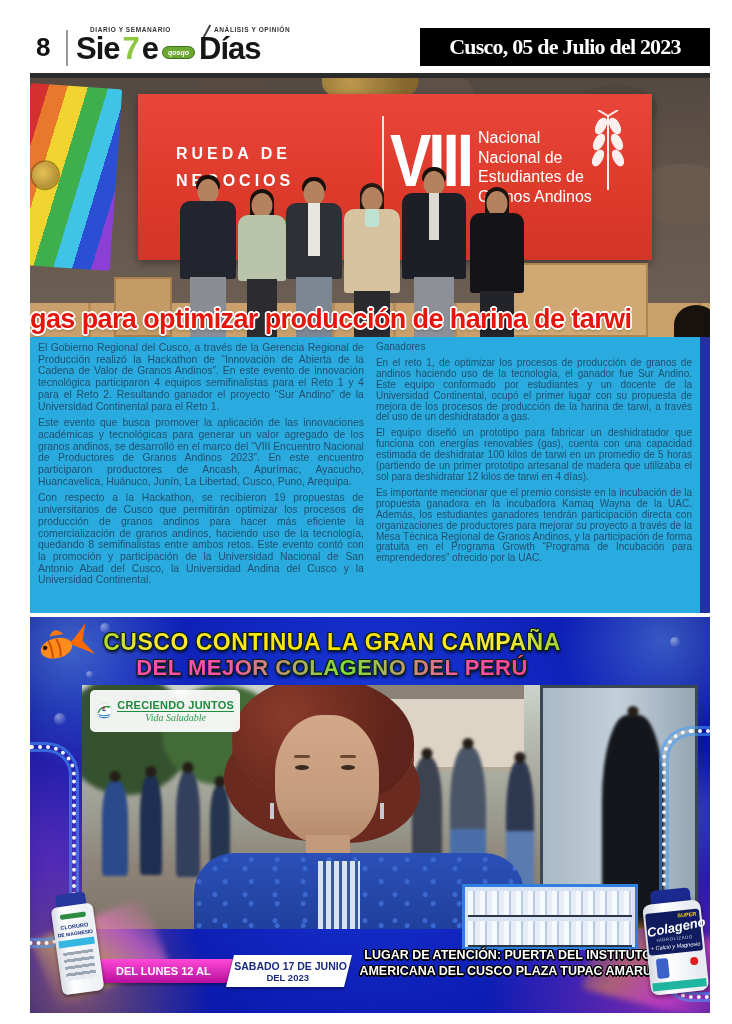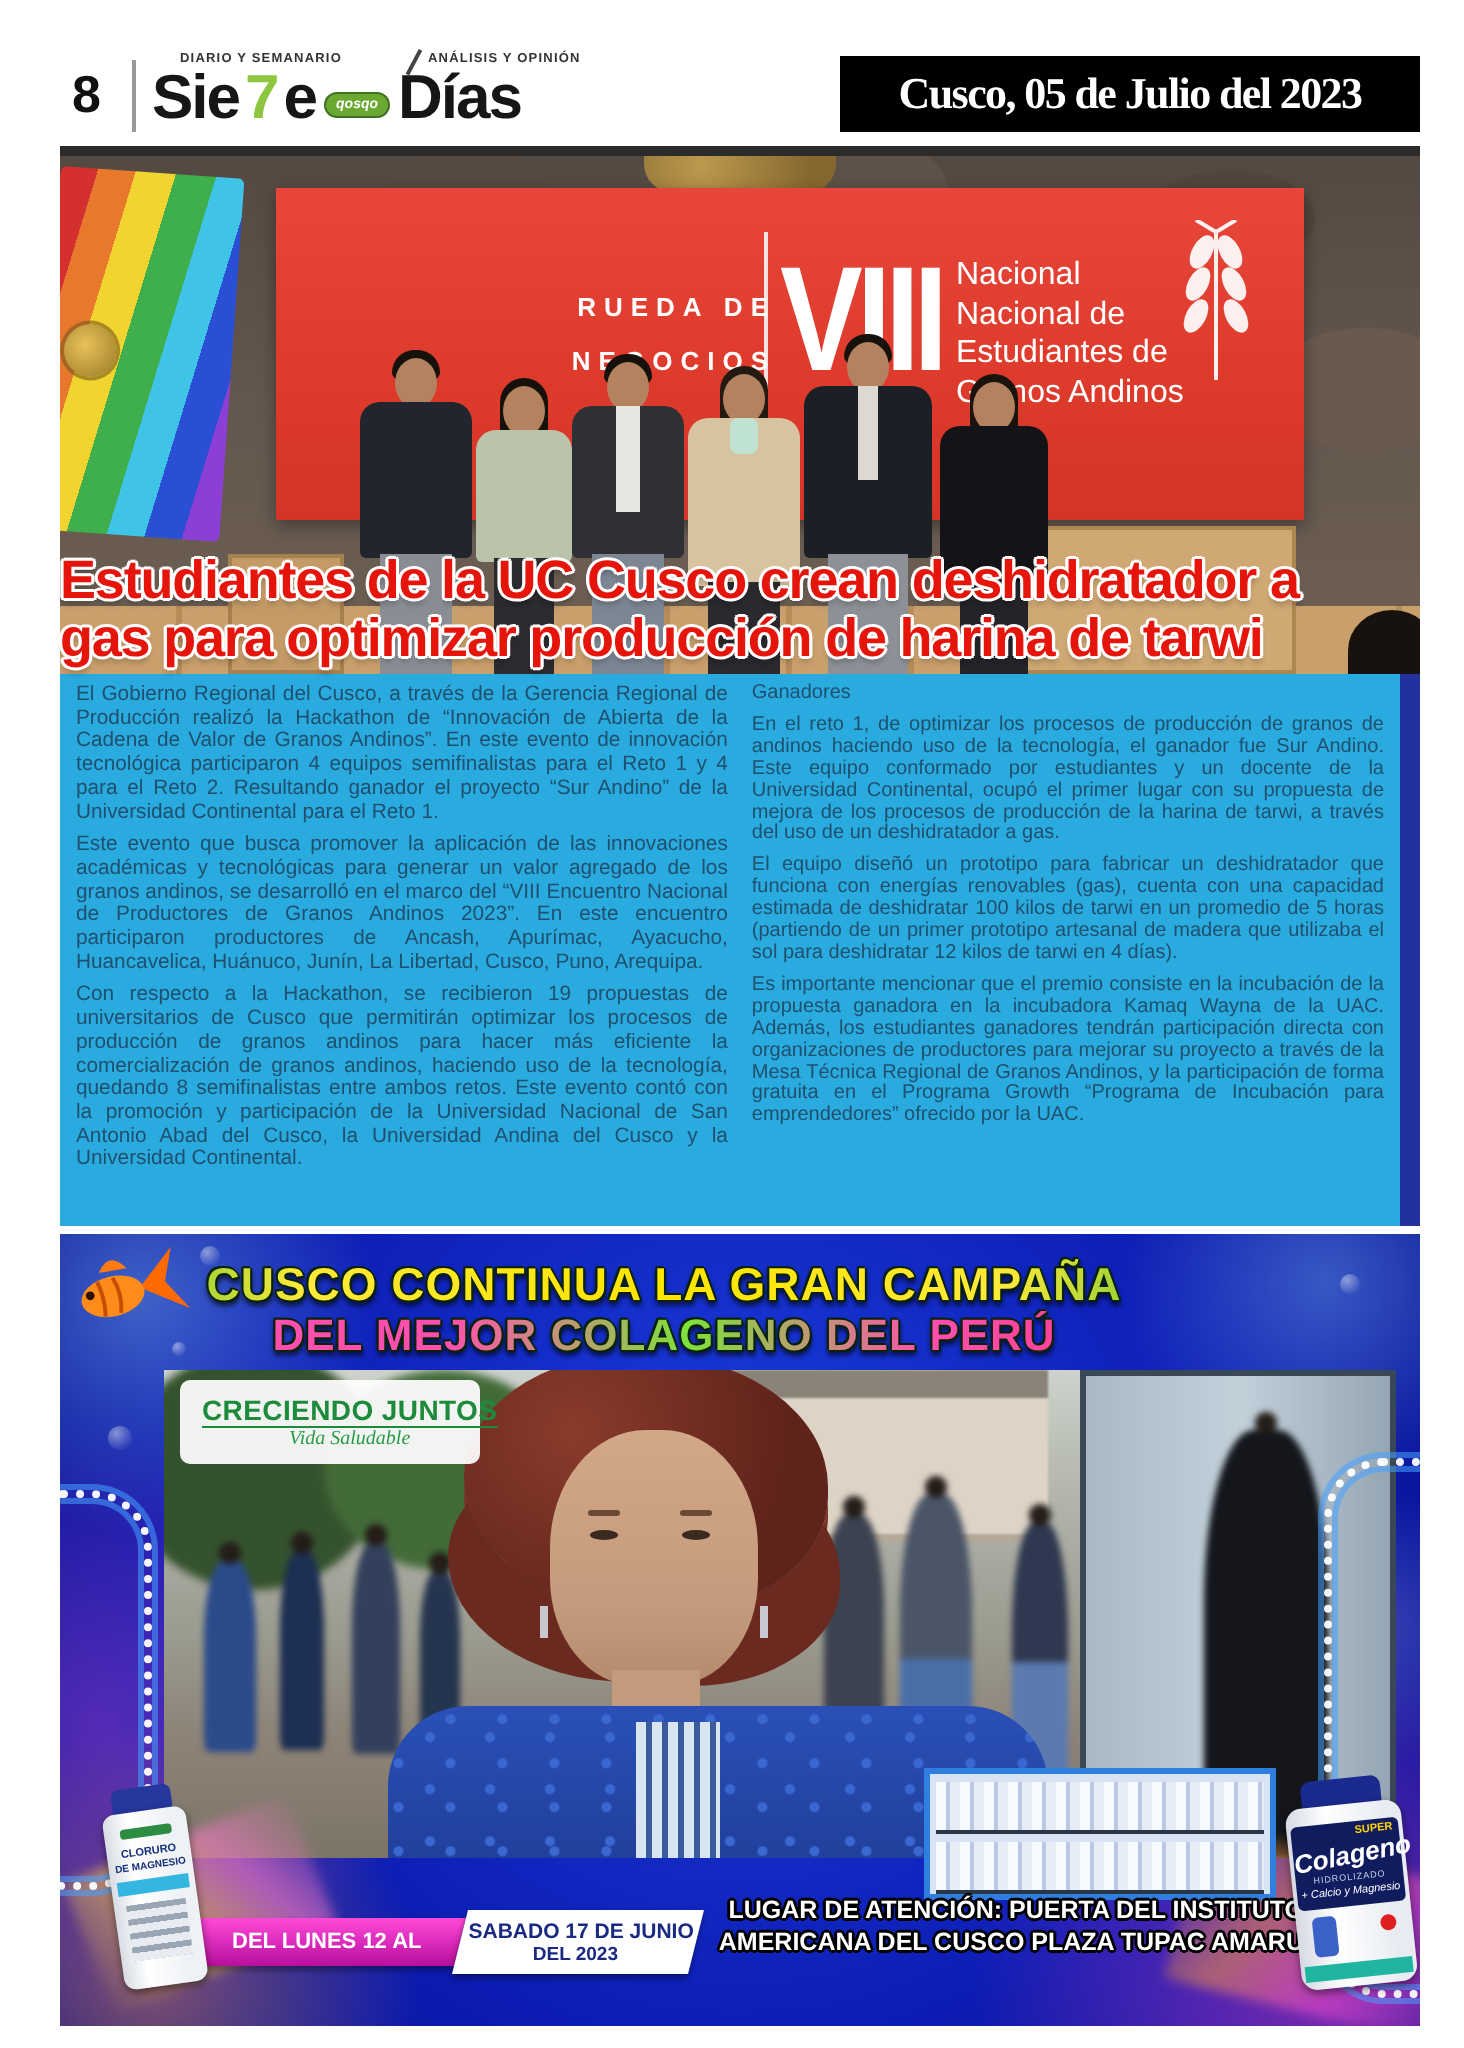--- a/index.html
+++ b/index.html
@@ -30,21 +30,21 @@
       radial-gradient(ellipse 80px 44px at 58% 6%,#5e5147 0 60%,transparent 62%),
       radial-gradient(ellipse 70px 40px at 86% 12%,#51463d 0 60%,transparent 62%),
       radial-gradient(ellipse 80px 50px at 96% 45%,#6a5a4e 0 60%,transparent 62%),
       radial-gradient(ellipse 90px 50px at 4% 55%,#5a4d43 0 60%,transparent 62%),
       linear-gradient(180deg,#544941 0%,#63564c 45%,#6e6054 100%);}
   .gold-relief{left:292px;top:-4px;width:96px;height:22px;border-radius:0 0 14px 14px;background:radial-gradient(circle at 30% 40%,#c8a24e,#8a6a2c 80%);opacity:.9;}
   .flag{left:-6px;top:8px;width:92px;height:182px;transform:rotate(4deg);border-radius:3px;
     background:linear-gradient(103deg,#d43030 0 14%,#e8792c 14% 28%,#f2d430 28% 43%,#3fae4c 43% 58%,#3fc4e8 58% 72%,#2b4fd4 72% 86%,#8c3fd4 86% 100%);}
   .flag-emblem{left:8px;top:78px;width:26px;height:26px;border-radius:50%;background:radial-gradient(circle at 40% 40%,#e8c258,#9a7a28);box-shadow:0 0 0 2px rgba(120,90,30,.6);}
   .banner{left:108px;top:16px;width:514px;height:166px;background:linear-gradient(180deg,#e8463a,#dd3a2b 60%,#d23527);box-shadow:0 3px 8px rgba(0,0,0,.35);}
-  .b-left{left:38px;top:46px;width:212px;text-align:right;color:#fff;font-weight:700;font-size:13px;letter-spacing:4px;line-height:27px;}
+  .b-left{left:38px;top:46px;width:212px;text-align:left;color:#fff;font-weight:700;font-size:16px;letter-spacing:4px;line-height:27px;}
   .b-div{left:244px;top:22px;width:2px;height:122px;background:rgba(255,255,255,.85);}
   .b-num{left:252px;top:24px;font-size:62px;font-weight:700;color:#fff;letter-spacing:-3px;transform:scaleY(1.2);transform-origin:top;}
   .b-right{left:340px;top:34px;width:150px;color:#fff;font-size:16px;line-height:19.5px;font-weight:400;}
   .wheat{left:446px;top:16px;}
   .stage{left:0;bottom:0;width:680px;height:34px;background:repeating-linear-gradient(90deg,#c9a06c 0 58px,#b68c58 58px 61px);}
   .crate-l{left:84px;bottom:0;width:58px;height:60px;background:#c49b66;box-shadow:inset 0 0 0 2px #a87f4e;}
   .board-r{left:472px;bottom:0;width:146px;height:74px;background:#cfa873;box-shadow:inset 0 0 0 2px #ad8650;}
   .head-br{left:644px;bottom:-8px;width:44px;height:40px;border-radius:50% 50% 0 0;background:#17120e;}
   
   .person{bottom:0;z-index:3;}
@@ -110,21 +110,21 @@
   .w-eye{width:14px;height:5px;border-radius:50%;background:#3a2a20;}
   .w-brow{width:16px;height:3px;border-radius:2px;background:#6b4a34;}
   .w-mouth{left:232px;top:158px;width:30px;height:5px;border-radius:0 0 8px 8px;background:#8a5a48;}
   .w-neck{left:224px;top:150px;width:44px;height:28px;background:#c49a7c;}
   .w-torso{left:112px;top:168px;width:330px;height:80px;border-radius:40px 40px 0 0;
     background:radial-gradient(circle at 20% 30%,#3a68d0 2px,transparent 3px),radial-gradient(circle at 70% 60%,#3a68d0 2px,transparent 3px),linear-gradient(180deg,#2a50b8,#1f3f9a);background-size:26px 22px,30px 26px,auto;}
   .w-collar{left:236px;top:176px;width:42px;height:68px;background:repeating-linear-gradient(90deg,#d8e4f0 0 5px,#3a5a9a 5px 8px);}
   .w-ear{width:4px;height:16px;background:#c8c8d0;}
   
   .brandbox{left:8px;top:5px;width:150px;height:42px;background:rgba(255,255,255,.93);border-radius:5px;display:flex;align-items:center;gap:5px;padding:2px 6px;box-sizing:border-box;z-index:4;}
-  .brand-name{font-size:14px;font-weight:900;color:#1d8a3c;border-bottom:1.5px solid #1d8a3c;letter-spacing:.2px;white-space:nowrap;}
+  .brand-name{font-size:11px;font-weight:900;color:#1d8a3c;border-bottom:1.5px solid #1d8a3c;letter-spacing:.2px;white-space:nowrap;}
   .brand-tag{font-size:10px;font-style:italic;color:#2a9a4a;font-family:"Liberation Serif",serif;text-align:center;}
   
   .shelfbox{left:432px;top:267px;width:176px;height:66px;border:3px solid #2f7fe0;background:#d7e3f2;z-index:4;box-sizing:border-box;overflow:hidden;}
   .shelfrow{position:absolute;left:3px;right:3px;height:24px;background:repeating-linear-gradient(90deg,#f6f9fd 0 5px,#b9cbe4 5px 7px,#e7edf7 7px 12px);box-shadow:0 2px 0 #2a3644;}
   
   .attn{left:72px;top:314px;width:240px;text-align:center;font-size:23px;font-weight:900;letter-spacing:1px;color:#ffd900;z-index:6;white-space:nowrap;
     text-shadow:-2px 0 #d42300,2px 0 #d42300,0 -2px #d42300,0 2px #d42300,-1.5px -1.5px #d42300,1.5px 1.5px #d42300,-1.5px 1.5px #d42300,1.5px -1.5px #d42300,0 4px 3px rgba(0,0,0,.5);}
   .ban-mag{left:66px;top:342px;width:134px;height:24px;background:linear-gradient(180deg,#ff49d8,#b80f9e);transform:skewX(-14deg);z-index:6;display:flex;align-items:center;justify-content:center;box-shadow:0 2px 3px rgba(0,0,0,.4);}
   .ban-mag span{transform:skewX(14deg);color:#fff;font-size:11px;font-weight:800;white-space:nowrap;}
   .ban-white{left:200px;top:338px;width:118px;height:32px;background:#fff;transform:skewX(-14deg);z-index:7;display:flex;flex-direction:column;align-items:center;justify-content:center;box-shadow:0 2px 3px rgba(0,0,0,.4);}
@@ -244,21 +244,21 @@
     <div class="abs person p6">
         <div class="hair"></div>
         <div class="head"></div>
         <div class="torso"></div>
         <div class="legs"></div>
       </div>
     <div class="abs head-br"></div>
   </div>
 
   <h1 class="abs headline" style="margin:0;">
-    <span>Estudiantes de la UC Cusco crean deshidratador a</span><br>
+    <br>
     <span>gas para optimizar producción de harina de tarwi</span>
   </h1>
 
   <div class="abs article">
     <div class="cols">
       <div class="col col-l">
         <p>El Gobierno Regional del Cusco, a través de la Gerencia Regional de Producción realizó la Hackathon de “Innovación de Abierta de la Cadena de Valor de Granos Andinos”. En este evento de innovación tecnológica participaron 4 equipos semifinalistas para el Reto 1 y 4 para el Reto 2. Resultando ganador el proyecto “Sur Andino” de la Universidad Continental para el Reto 1.</p>
         <p>Este evento que busca promover la aplicación de las innovaciones académicas y tecnológicas para generar un valor agregado de los granos andinos, se desarrolló en el marco del “VIII Encuentro Nacional de Productores de Granos Andinos 2023”. En este encuentro participaron productores de Ancash, Apurímac, Ayacucho, Huancavelica, Huánuco, Junín, La Libertad, Cusco, Puno, Arequipa.</p>
         <p>Con respecto a la Hackathon, se recibieron 19 propuestas de universitarios de Cusco que permitirán optimizar los procesos de producción de granos andinos para hacer más eficiente la comercialización de granos andinos, haciendo uso de la tecnología, quedando 8 semifinalistas entre ambos retos. Este evento contó con la promoción y participación de la Universidad Nacional de San Antonio Abad del Cusco, la Universidad Andina del Cusco y la Universidad Continental.</p>
       </div>

